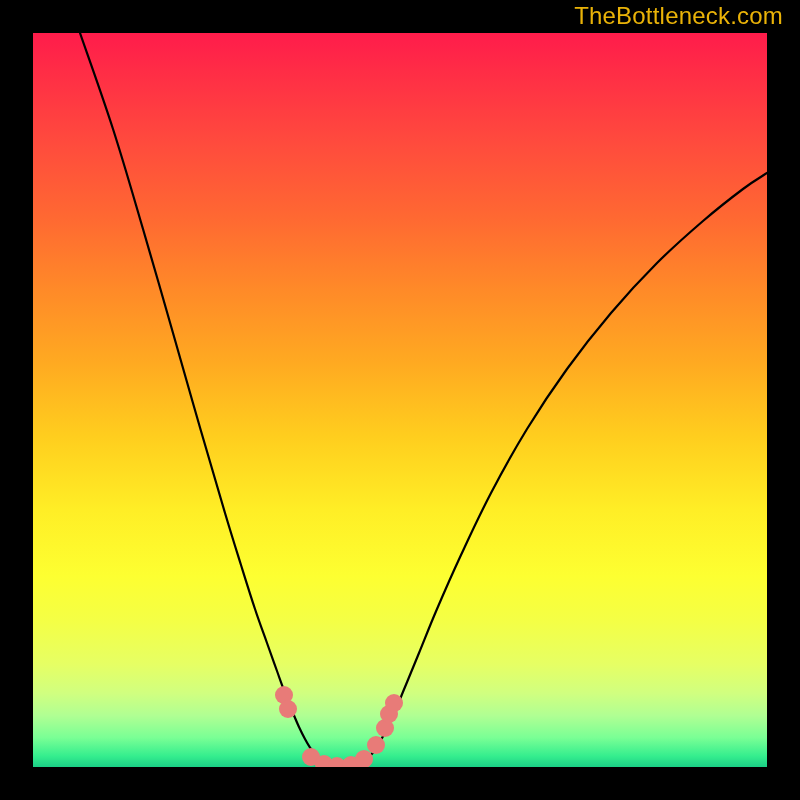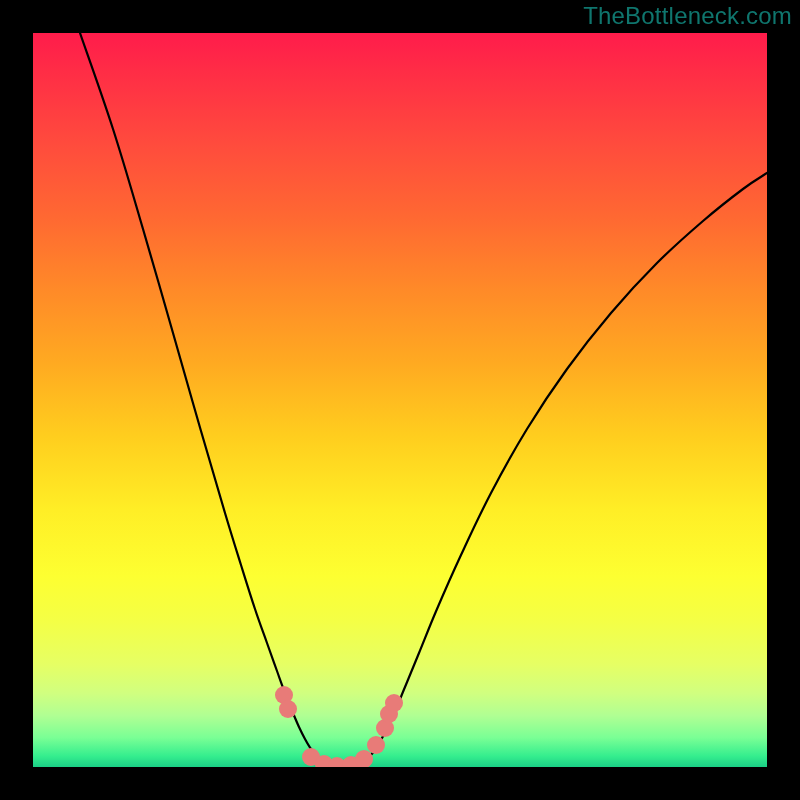--- a/index.html
+++ b/index.html
@@ -21,25 +21,25 @@
   .plot {
     position: absolute;
     left: 33px;
     top: 33px;
     width: 734px;
     height: 734px;
   }
   .watermark {
     position: absolute;
     top: 2px;
-    right: 8px;
+    right: 17px;
     font-family: Arial, Helvetica, sans-serif;
     font-size: 24px;
     font-weight: 500;
-    color: #0f766e;
+    color: #eab308;
     letter-spacing: 0.2px;
   }
   svg { display: block; }
 </style>
 </head>
 <body>
 
 <div class="frame">
   <div class="watermark">TheBottleneck.com</div>
   <div class="plot">

